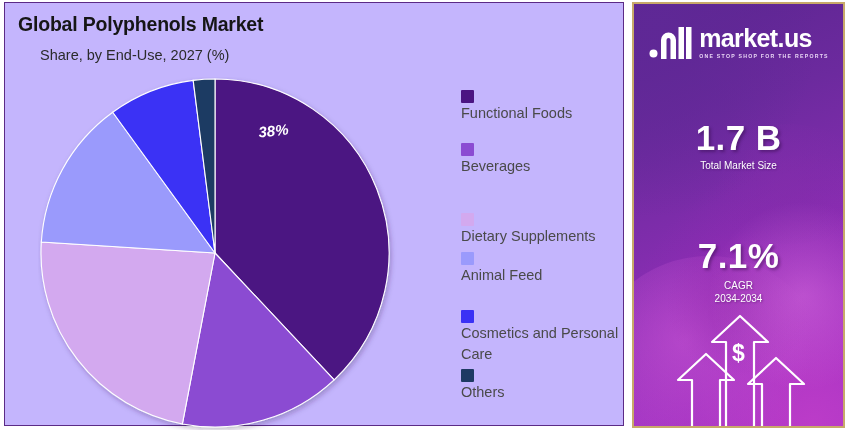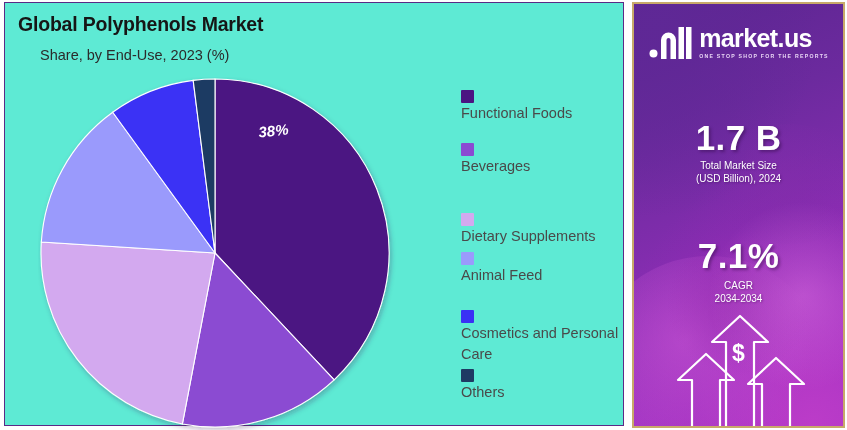--- a/index.html
+++ b/index.html
@@ -20,21 +20,21 @@
     overflow: hidden;
   }
 
   
   .chart-panel {
     position: absolute;
     left: 4px;
     top: 2px;
     width: 620px;
     height: 424px;
-    background: #5eead4;
+    background: #c4b5fd;
     border: 1px solid #5b2a86;
     box-sizing: border-box;
   }
 
   .chart-title {
     position: absolute;
     left: 13px;
     top: 10px;
     font-size: 19.5px;
     font-weight: bold;
@@ -215,21 +215,21 @@
 </style>
 </head>
 <body>
 
 <div id="screenshot">
 
   <div class="chart-panel">
 
     <div class="chart-title">Global Polyphenols Market</div>
 
-    <div class="chart-subtitle">Share, by End-Use, 2023 (%)</div>
+    <div class="chart-subtitle">Share, by End-Use, 2027 (%)</div>
 
     <div class="pie-wrap">
       <svg class="pie-svg" width="360" height="355" viewBox="0 0 360 355">
         <defs>
           <filter id="pieShadow" x="-20%" y="-20%" width="140%" height="140%">
             <feDropShadow dx="1.5" dy="2.5" stdDeviation="2.5" flood-color="#3a1a55" flood-opacity="0.30"></feDropShadow>
           </filter>
         </defs>
         <g filter="url(#pieShadow)">
           <g id="pie-slice-group">
@@ -296,21 +296,20 @@
       </svg>
       <span class="logo-text-block">
         <span class="logo-wordmark">market.us</span>
         <span class="logo-tagline">ONE STOP SHOP FOR THE REPORTS</span>
       </span>
     </div>
 
     <div id="market-size-value" class="stat-big">1.7 B</div>
     <div id="market-size-caption" class="stat-caption">
       <span>Total Market Size</span><br>
-      <span>(USD Billion), 2024</span>
     </div>
 
     <div id="cagr-value" class="stat-big">7.1%</div>
     <div id="cagr-caption" class="stat-caption">
       <span>CAGR</span><br>
       <span>2034-2034</span>
     </div>
 
     <div class="dollar-glyph">$</div>
 

